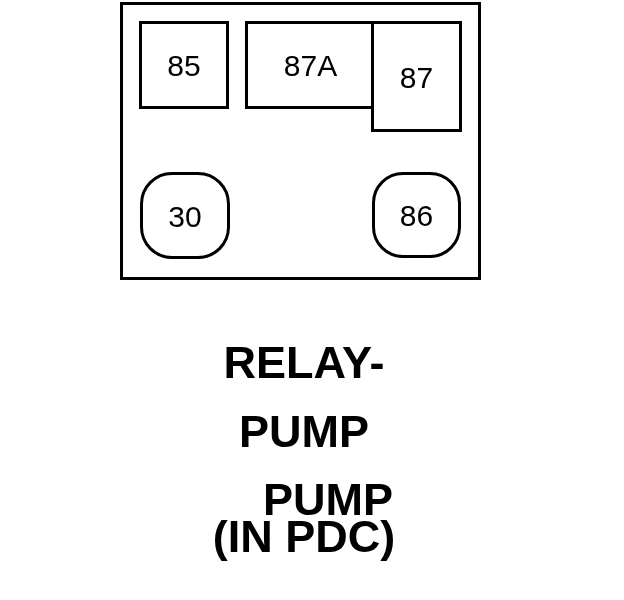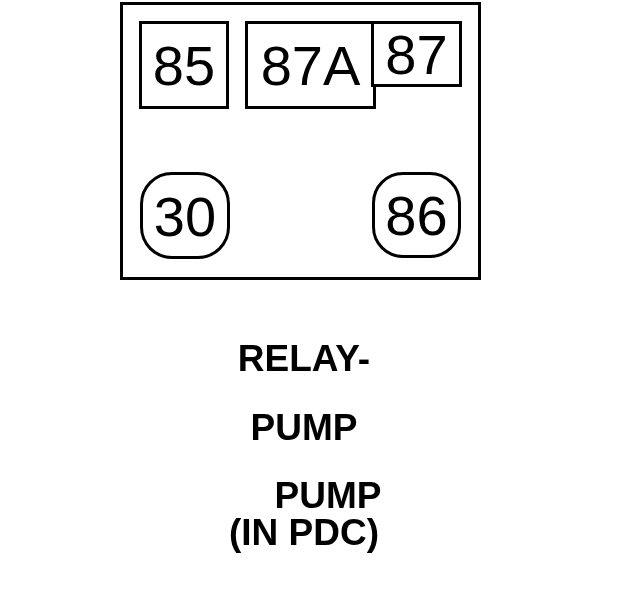--- a/index.html
+++ b/index.html
@@ -33,38 +33,38 @@
   .pin {
     position: absolute;
     border: 3px solid #000000;
     box-sizing: border-box;
     display: flex;
     align-items: center;
     justify-content: center;
     background: #ffffff;
   }
   .pin span {
-    font-size: 56px;
+    font-size: 30px;
     font-weight: 400;
     color: #000000;
     letter-spacing: 0px;
     line-height: 1;
     padding-top: 2px;
   }
   .pin-85  { left: 16px;  top: 16px;  width: 90px;  height: 88px; }
   .pin-87a { left: 122px; top: 16px;  width: 131px; height: 88px; }
-  .pin-87  { left: 248px; top: 16px;  width: 91px;  height: 66px; }
+  .pin-87  { left: 248px; top: 16px;  width: 91px;  height: 111px; }
   .pin-30  { left: 17px;  top: 167px; width: 90px;  height: 87px; border-radius: 32px; }
   .pin-86  { left: 249px; top: 167px; width: 89px;  height: 86px; border-radius: 31px; }
   .caption-line {
     position: absolute;
     left: 0;
     width: 608px;
     text-align: center;
-    font-size: 37px;
+    font-size: 45px;
     font-weight: 700;
     color: #000000;
     line-height: 1;
     white-space: pre;
   }
   .caption-line-0 { top: 340px; }
   .caption-line-1 { top: 409px; }
   .caption-line-2 { top: 477px; padding-left: 24px; }
   .caption-line-3 { top: 514px; }
 </style>

